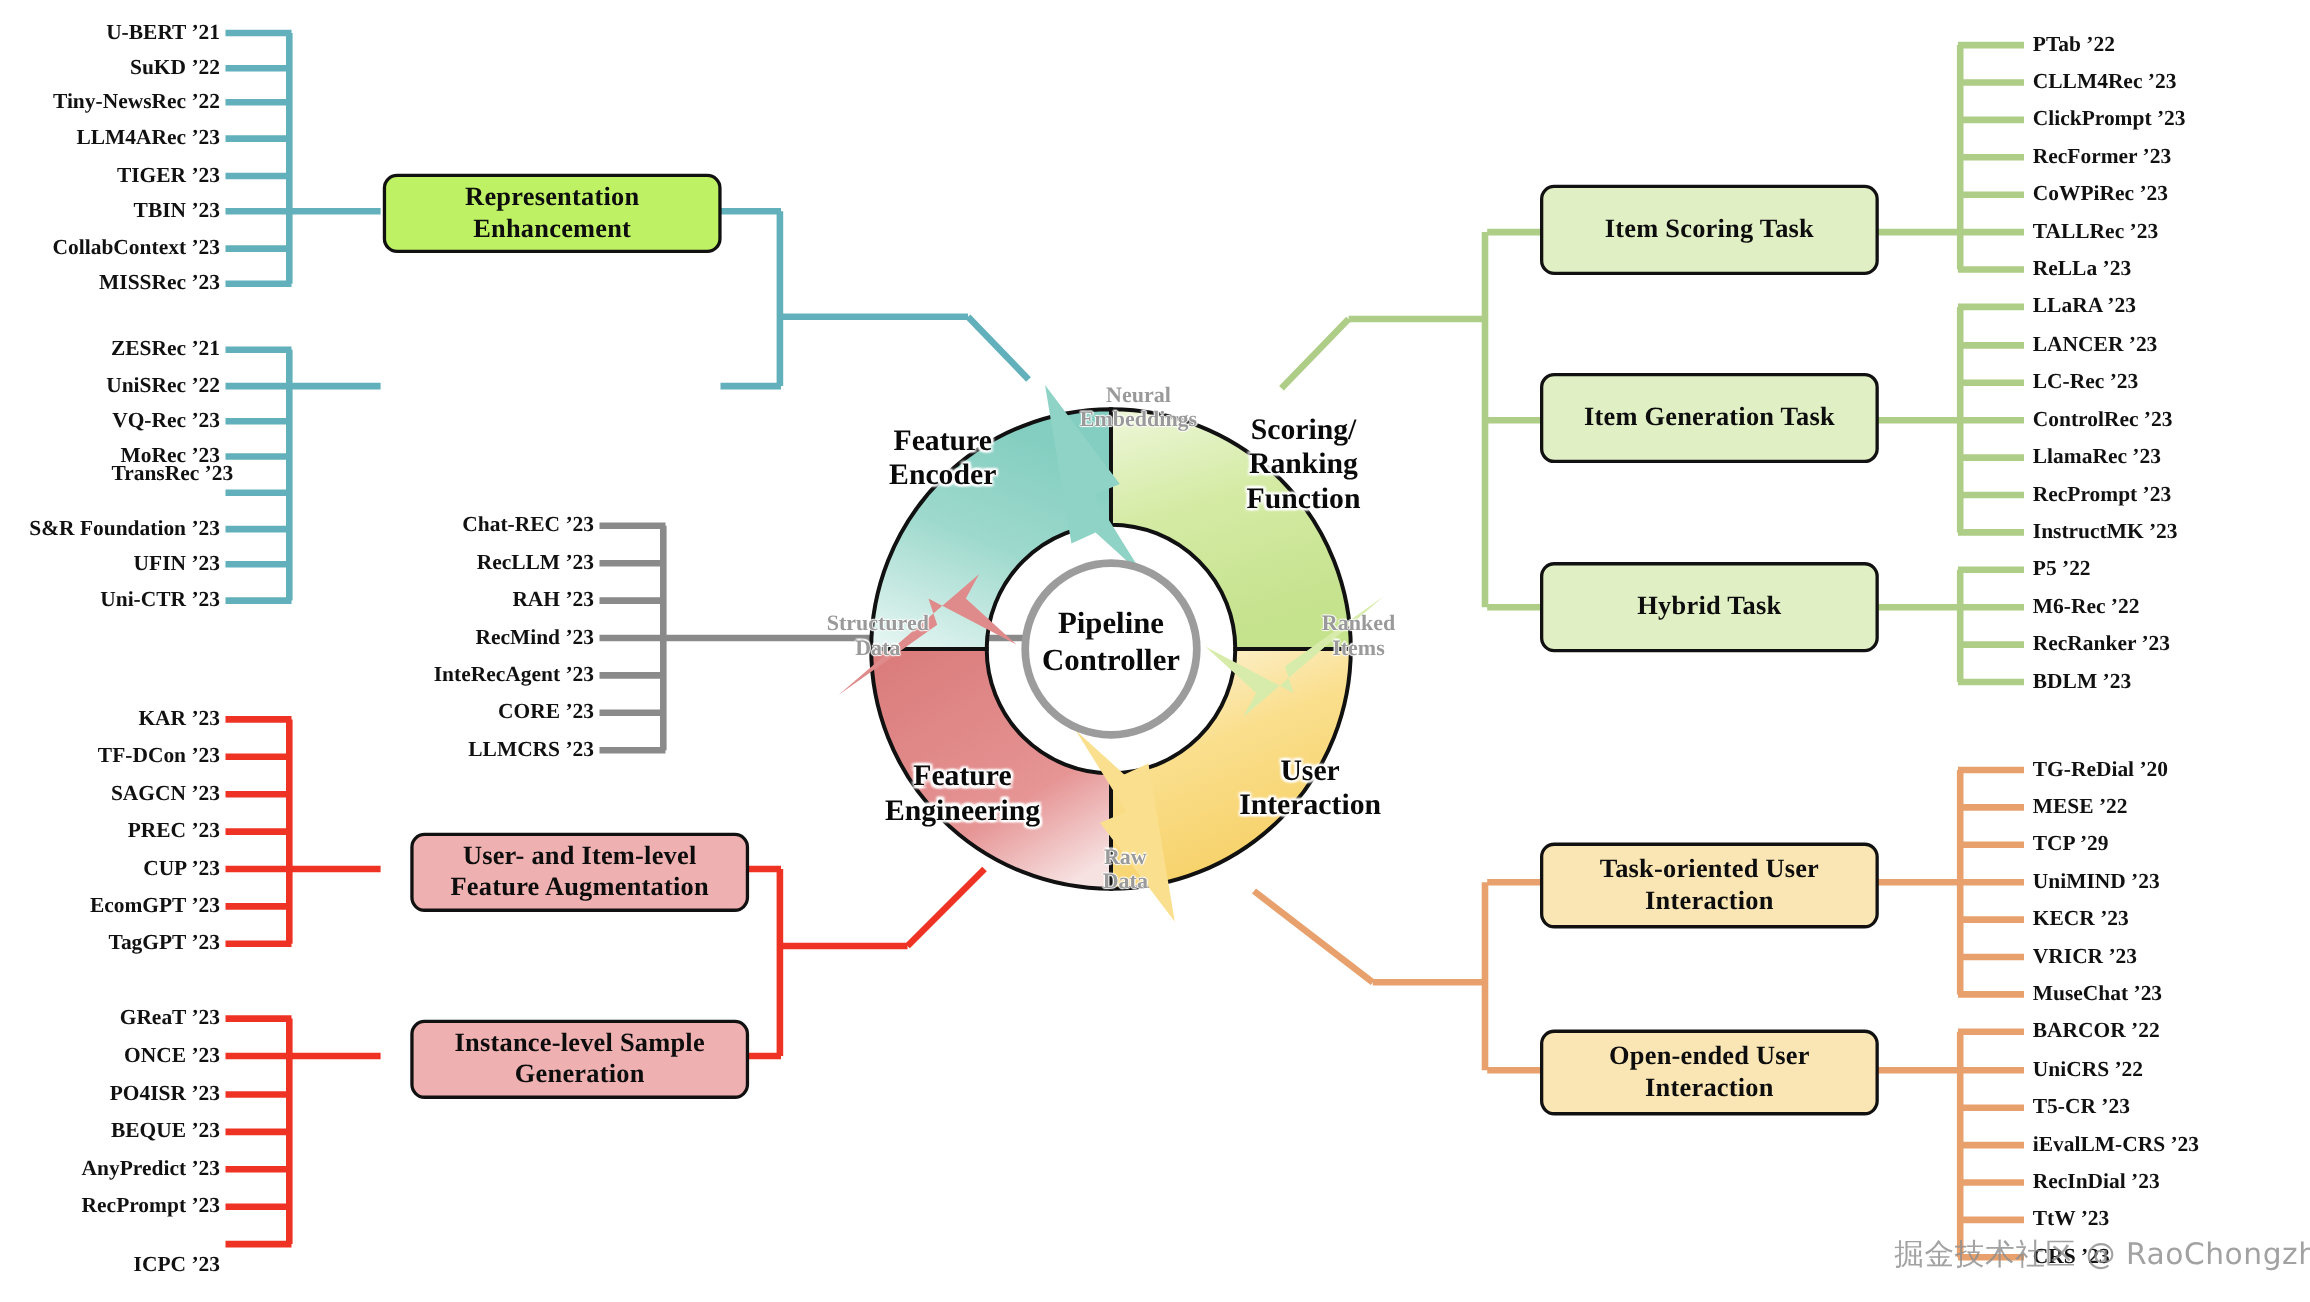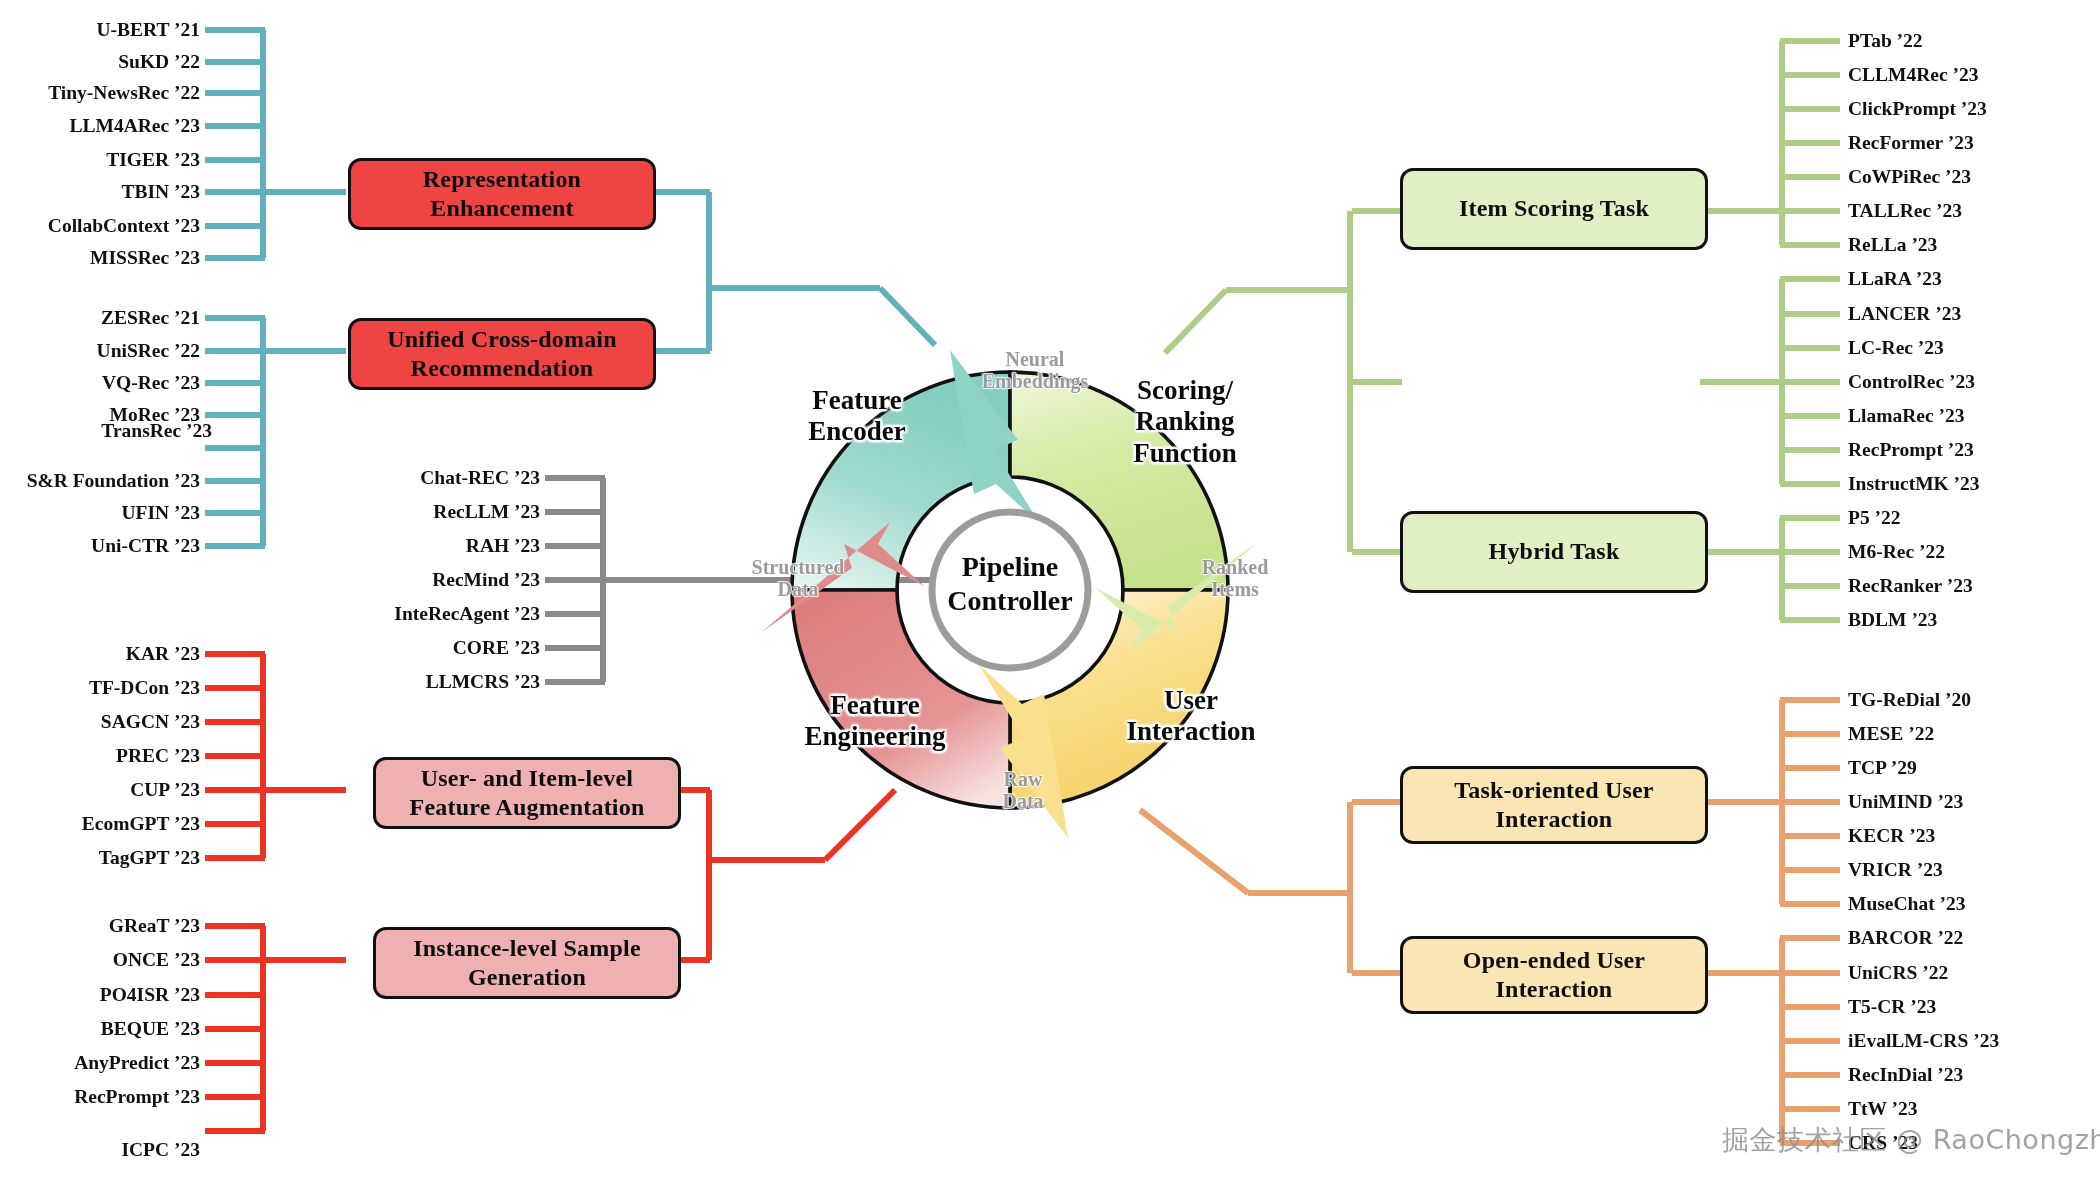--- a/index.html
+++ b/index.html
@@ -37,21 +37,21 @@
     justify-content:center;
     text-align:center;
     font-family:"Liberation Serif", serif;
     font-weight:bold;
     font-size:24px;
     line-height:1.22;
     color:#0d0d0d;
     padding:4px 10px;
     letter-spacing:.2px;
   }
-  .box.teal{ background:#ef4444; }
+  .box.teal{ background:#bef264; }
   .box.pink{ background:#eeb0b0;margin-left:25px; }
   .box.green{ background:#e1efc4; }
   .box.yellow{ background:#fae6b4; }
   .arc-label{
     position:absolute;
     font-family:"Liberation Serif", serif;
     font-weight:bold;
     color:#0a0a0a;
     text-align:center;
     line-height:1.16;
@@ -373,39 +373,38 @@
   <div class="leaf l" style="left:1848px;top:1031px;">iEvalLM-CRS ’23</div>
   <div class="leaf l" style="left:1848px;top:1065px;">RecInDial ’23</div>
   <div class="leaf l" style="left:1848px;top:1099px;">TtW ’23</div>
   <div class="leaf l" style="left:1848px;top:1133px;">CRS ’23</div>
 
   <div class="box teal" style="left:348px;top:158px;width:308px;height:72px;">
     <span style="white-space:pre-line;">Representation
 Enhancement</span>
   </div>
 
-  <div class="box teal" style="left:348px;top:318px;width:308px;height:72px;">
-    <span style="white-space:pre-line;">Unified Cross-domain
-Recommendation</span>
-  </div>
 
   <div class="box pink" style="left:348px;top:757px;width:308px;height:72px;">
     <span style="white-space:pre-line;">User- and Item-level
 Feature Augmentation</span>
   </div>
 
   <div class="box pink" style="left:348px;top:927px;width:308px;height:72px;">
     <span style="white-space:pre-line;">Instance-level Sample
 Generation</span>
   </div>
 
   <div class="box green" style="left:1400px;top:168px;width:308px;height:82px;">
     <span style="white-space:pre-line;">Item Scoring Task</span>
   </div>
 
+  <div class="box green" style="left:1400px;top:339px;width:308px;height:82px;">
+    <span style="white-space:pre-line;">Item Generation Task</span>
+  </div>
 
   <div class="box green" style="left:1400px;top:511px;width:308px;height:82px;">
     <span style="white-space:pre-line;">Hybrid Task</span>
   </div>
 
   <div class="box yellow" style="left:1400px;top:766px;width:308px;height:78px;">
     <span style="white-space:pre-line;">Task-oriented User
 Interaction</span>
   </div>
 

